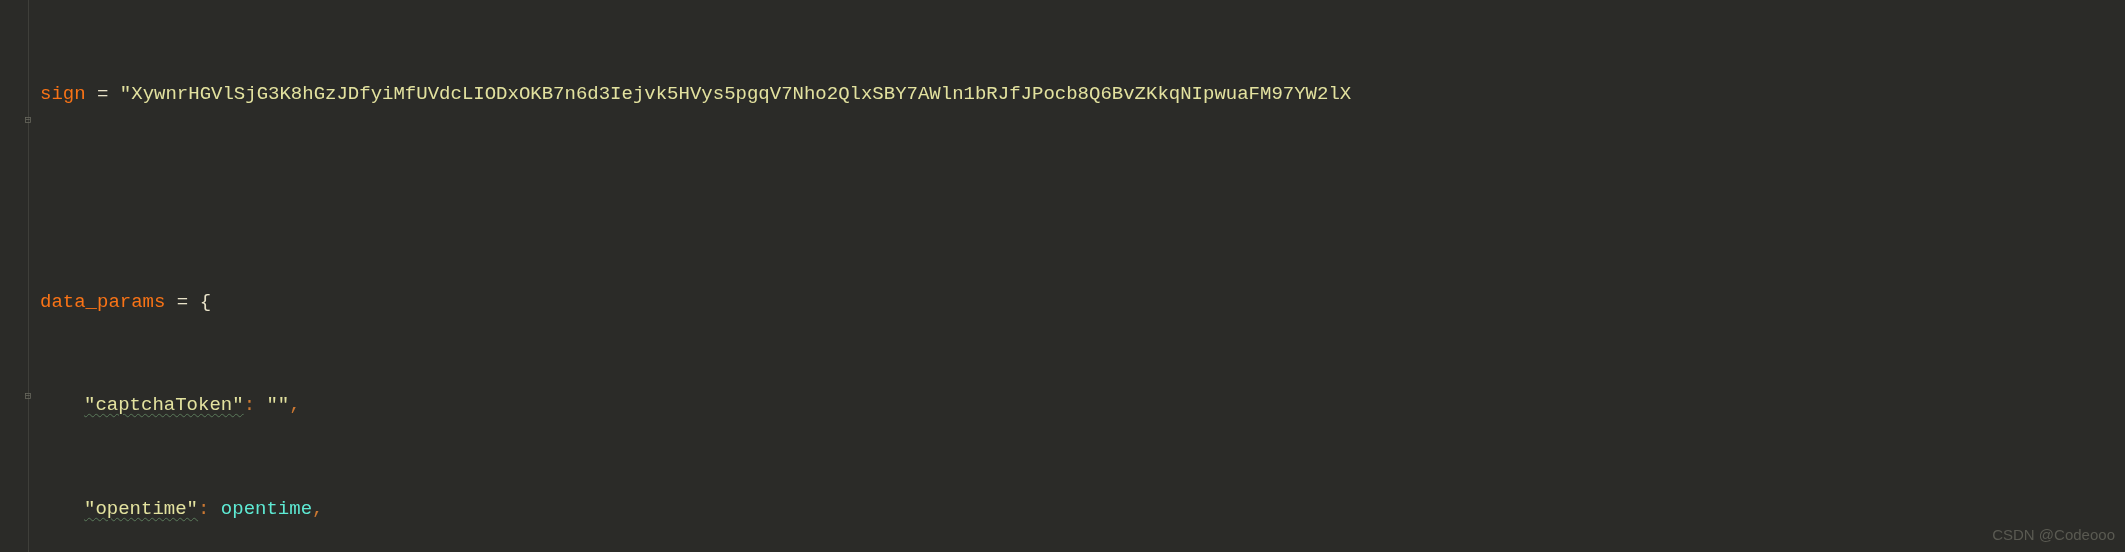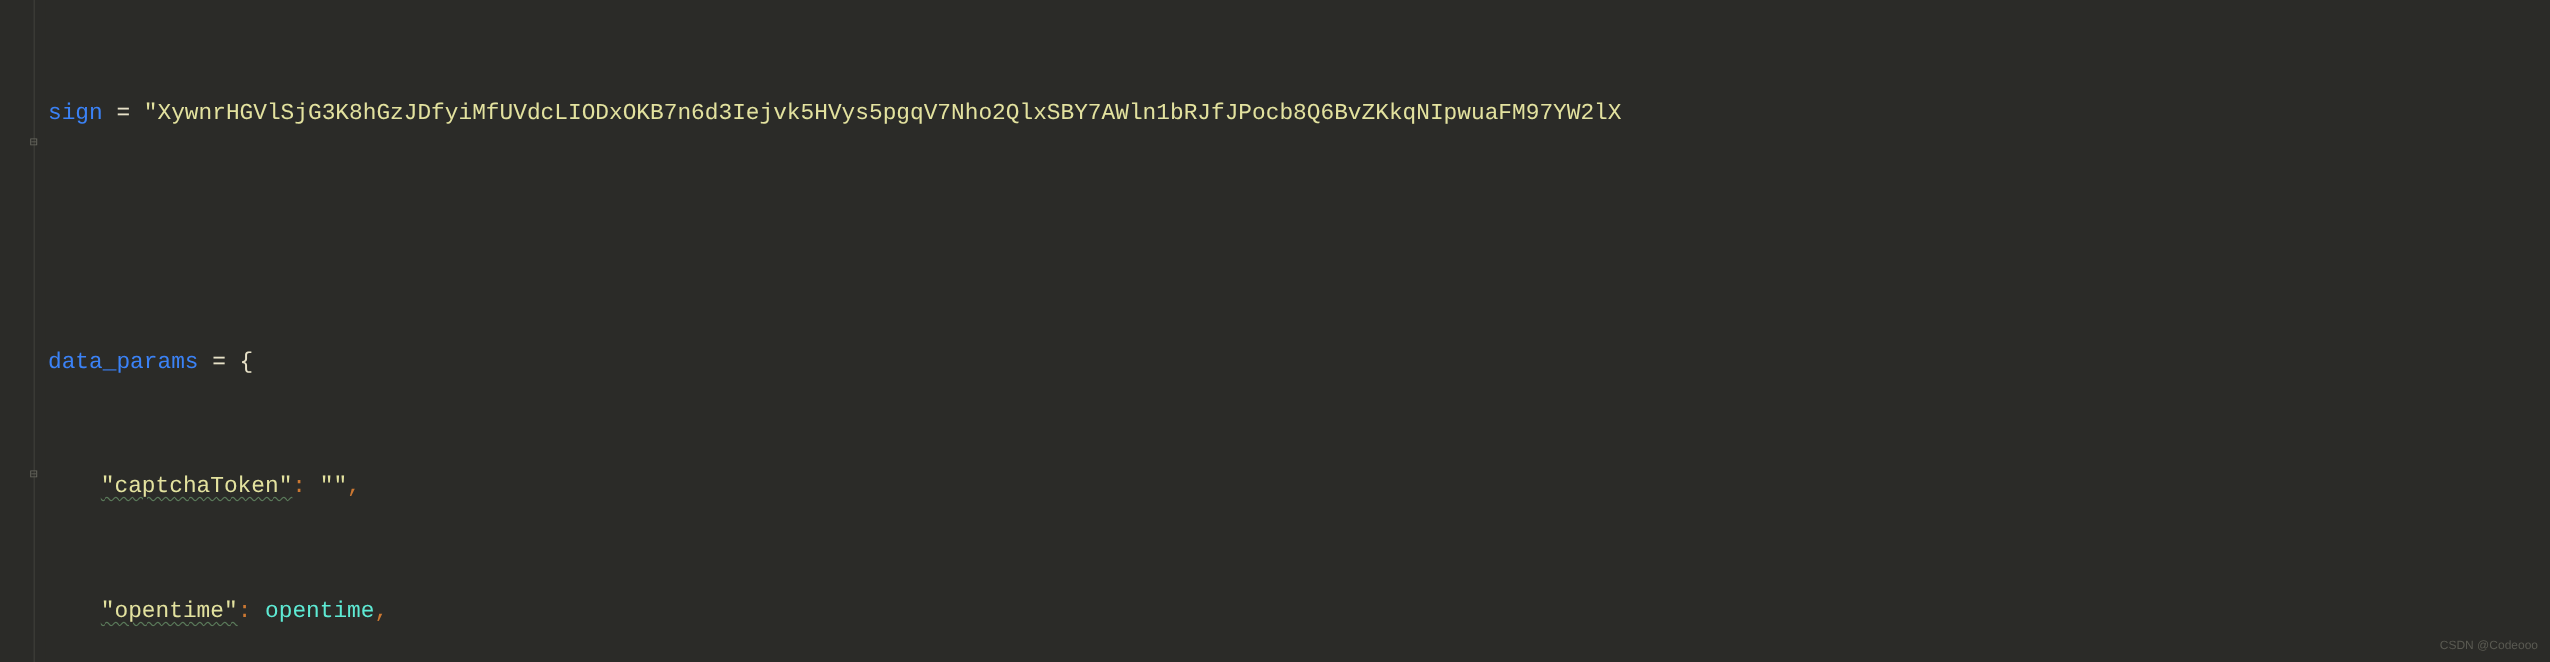--- a/index.html
+++ b/index.html
@@ -49,21 +49,21 @@
       left: 40px;
       top: 8px;
       white-space: pre;
       font-family: inherit;
     }
     .code-line {
       height: 34.6px;
       white-space: pre;
     }
     .var-name {
-      color: #3b82f6;
+      color: #f97316;
     }
     .operator {
       color: #e8e2c8;
     }
     .string {
       color: #e3e29f;
     }
     .string-key-underline {
       color: #e3e29f;
       text-decoration: underline wavy #5a7a5a;
@@ -79,21 +79,21 @@
     .comma {
       color: #cc7832;
     }
     .colon {
       color: #cc7832;
     }
     .watermark {
       position: absolute;
       right: 10px;
       bottom: 4px;
-      font-size: 10px;
+      font-size: 15px;
       color: #5a5a52;
       font-family: Arial, sans-serif;
       margin-top: 20px;
     }
     .indent {
       display: inline-block;
       width: 44px;
     }
   </style>
 </head>

